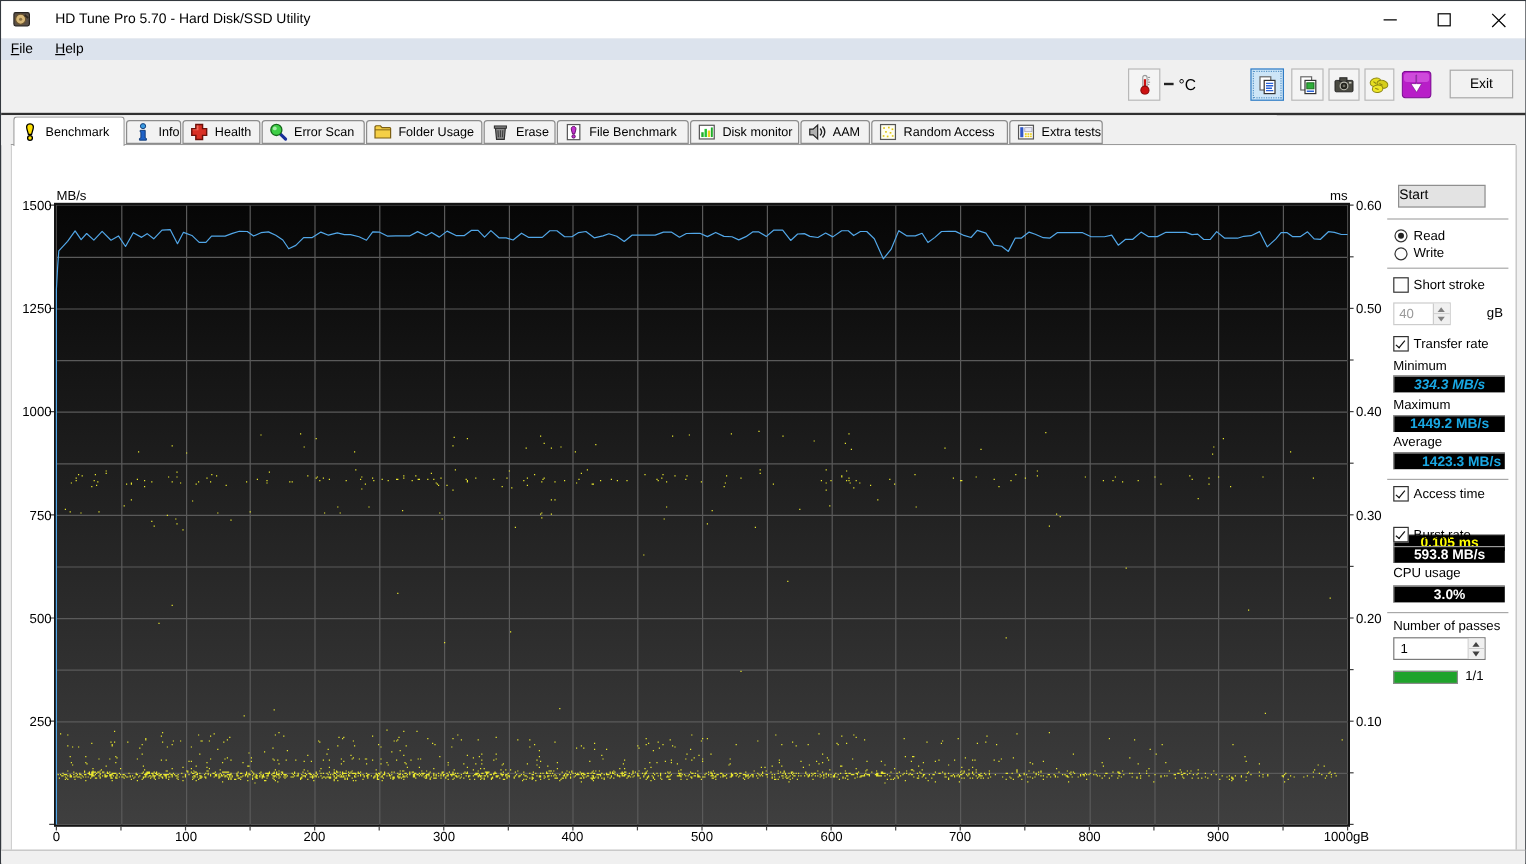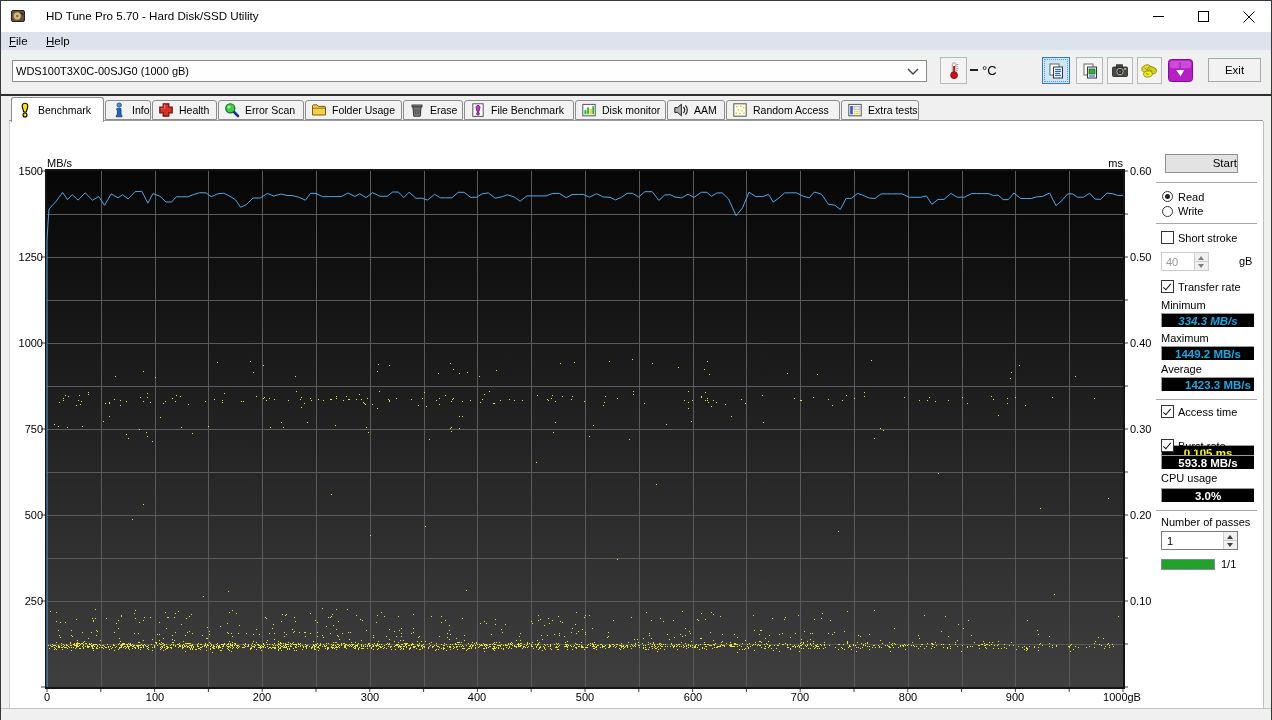--- a/index.html
+++ b/index.html
@@ -28,21 +28,21 @@
 #tabbar { position:absolute; left:0; top:95px; width:1063px; height:25px; background:#f0f0f0; }
 #panebord { position:absolute; left:8px; top:119px; width:1254px; height:1px; background:#9a9a9a; }
 .tab { position:absolute; top:4px; height:20px; background:#f2f2f2; border:1px solid #8c8c8c; border-radius:3px 3px 0 0; display:flex; align-items:center; z-index:1; }
 .tab.active { top:1px; height:25px; background:#fff; border-bottom:none; z-index:3; }
 .tab .ti { margin-left:5px; height:16px; }
 .tab .tt { margin-left:5px; font-size:10.5px; white-space:nowrap; }
 #content { position:absolute; left:8px; top:120px; width:1254px; height:588px; background:#ffffff; border-left:1px solid #cfcfcf; }
 #content2 { position:absolute; left:1262px; top:120px; width:1px; height:588px; background:#c0c0c0; }
 #chart { position:absolute; left:0; top:0; }
 .sep { position:absolute; left:1155px; width:101px; height:1px; background:#a8a8a8; }
-#startbtn { position:absolute; left:1164px; top:153px; width:73px; height:19px; background:#e3e3e3; border:1px solid #8f8f8f; text-align:right; line-height:17px; font-size:11.5px; }
+#startbtn { position:absolute; left:1164px; top:153px; width:73px; height:19px; background:#e3e3e3; border:1px solid #8f8f8f; text-align:left; line-height:17px; font-size:11.5px; }
 .radio { position:absolute; left:1161px; width:11px; height:11px; border:1px solid #333; border-radius:50%; background:#fff; }
 .radio .dot { position:absolute; left:2px; top:2px; width:5px; height:5px; border-radius:50%; background:#222; }
 .cb { position:absolute; left:1160px; width:13px; height:13px; border:1px solid #333; background:#fff; }
 .cb .ck { position:absolute; left:2.5px; top:0.5px; width:4px; height:8px; border-right:1.6px solid #111; border-bottom:1.6px solid #111; transform:rotate(40deg); }
 .plabel { position:absolute; left:1160px; font-size:11px; white-space:nowrap; }
 .plabel2 { position:absolute; left:1177px; font-size:11px; white-space:nowrap; }
 .vbox { position:absolute; left:1160px; width:93px; height:14px; background:#000; border-top:1px solid #9a9a9a; border-left:1px solid #9a9a9a; text-align:center; font-weight:bold; font-size:11.5px; line-height:14px; }
 .blue { color:#19a8e4; }
 .yellow { color:#ffff00;margin-top:24px; }
 .white { color:#ffffff; }
@@ -79,26 +79,20 @@
         </svg></div>
     <div class="capbtn" style="left:1225px;"><svg width="45" height="30">
           <path d="M17.5 10.5 L28.5 21.5 M28.5 10.5 L17.5 21.5" stroke="#000" stroke-width="1"></path>
         </svg></div>
   </div>
   <div id="menubar">
     <span class="menu" style="left:8px;"><u>F</u>ile</span>
     <span class="menu" style="left:45px;"><u>H</u>elp</span>
   </div>
   <div id="toolbar">
-    <div id="combo">
-        <span class="ct">WDS100T3X0C-00SJG0 (1000 gB)</span>
-        <svg style="position:absolute;right:7px;top:7px" width="12" height="7" viewBox="0 0 12 7">
-          <path d="M1 1 L6 6 L11 1" fill="none" stroke="#404040" stroke-width="1.4"></path>
-        </svg>
-      </div>
     <div class="tbtn" style="left:939px;width:27px;">
         <svg width="18" height="17" viewBox="0 0 18 17">
           <rect x="7.3" y="0.8" width="3.6" height="11.5" rx="1.8" fill="#f4f4f4" stroke="#999" stroke-width="0.9"></rect>
           <rect x="8.2" y="4" width="1.8" height="9" fill="#cc1111"></rect>
           <circle cx="9.1" cy="13.2" r="3.4" fill="#cc1111" stroke="#8a0f0f" stroke-width="0.9"></circle>
           <path d="M11.6 2.5h1.8M11.6 4.5h1.1M11.6 6.5h1.8M11.6 8.5h1.1" stroke="#888" stroke-width="0.8"></path>
         </svg>
       </div>
     <div class="tbtn" id="btn-sel">
         <svg width="18" height="18" viewBox="0 0 18 18">

